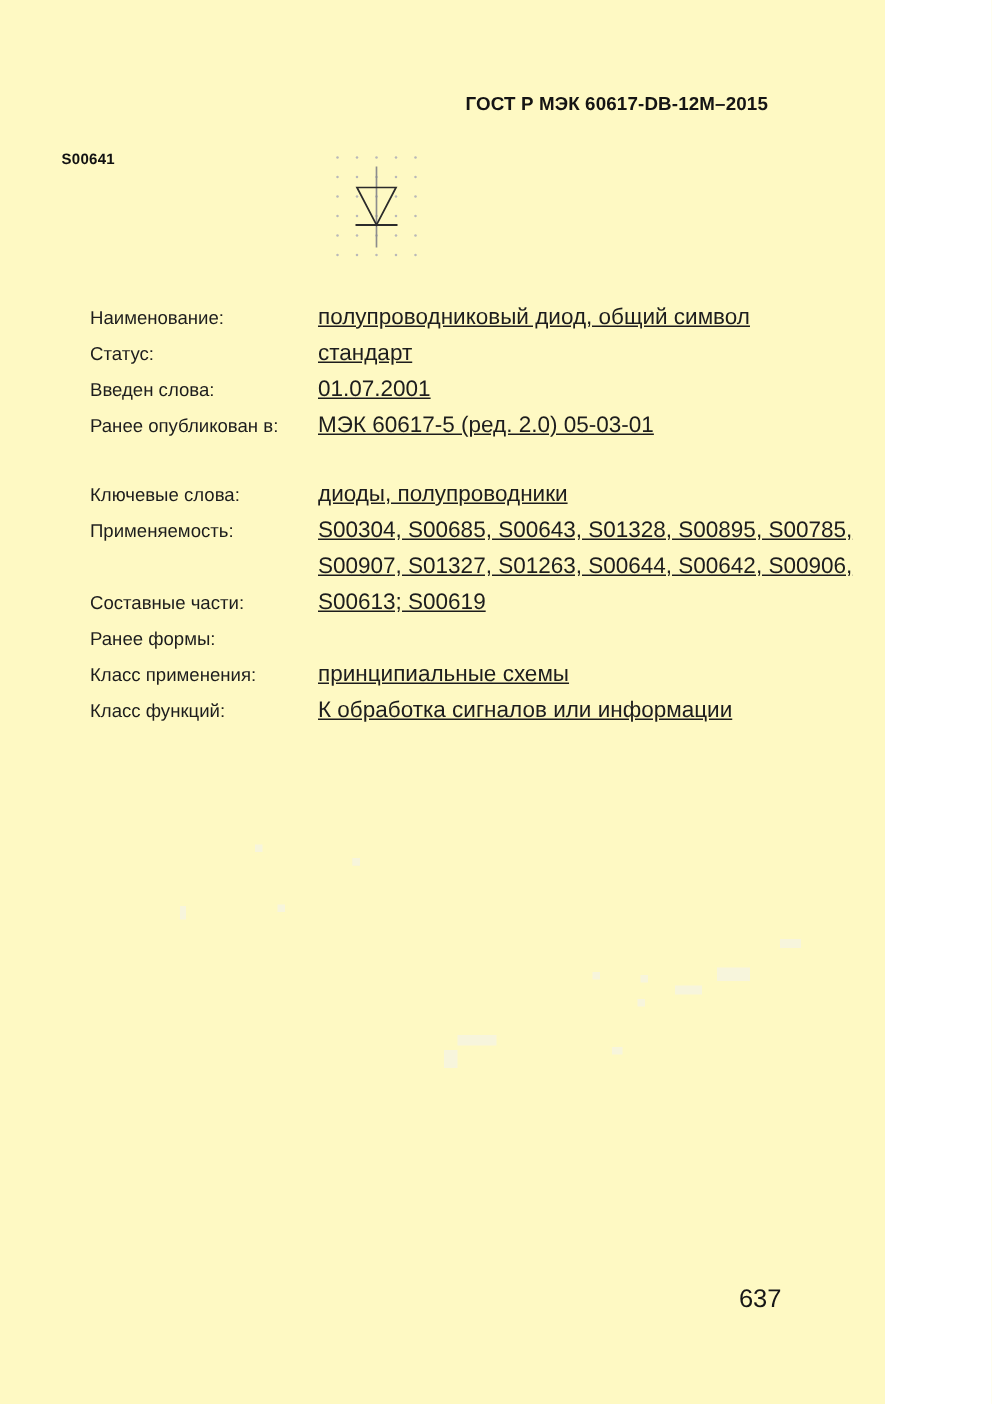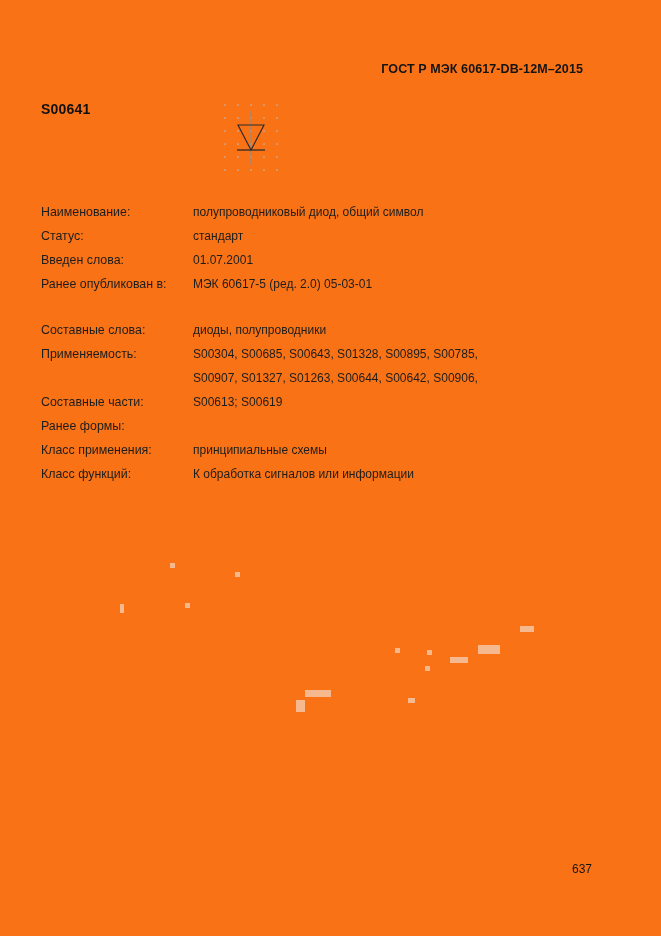--- a/index.html
+++ b/index.html
@@ -6,44 +6,44 @@
     margin: 0;
     padding: 0;
     background: #ffffff;
   }
   body {
     font-family: "Liberation Sans", sans-serif;
     color: #1a1a1a;
   }
   .page {
     position: relative;
-    width: 661px;
+    width: 590px;
     height: 936px;
-    background: #f97316;
+    background: #fef9c3;
     overflow: hidden;
   }
 
   
   .doc-header {
     position: absolute;
     top: 62px;
     right: 78px;
     font-size: 12.5px;
     font-weight: bold;
     letter-spacing: 0.1px;
     color: #141414;
     white-space: nowrap;
   }
 
   
   .symbol-id {
     position: absolute;
     top: 101px;
     left: 41px;
-    font-size: 14px;
+    font-size: 10px;
     font-weight: bold;
     color: #111111;
     letter-spacing: 0.2px;
   }
 
   
   .symbol-figure {
     position: absolute;
     top: 103px;
     left: 223px;
@@ -58,49 +58,51 @@
   .props {
     position: absolute;
     top: 200px;
     left: 41px;
     width: 560px;
   }
   .prop-row {
     display: flex;
     align-items: flex-start;
     min-height: 24px;
+    margin-left: 19px;
   }
   .prop-row.gap-before {
     margin-top: 22px;
   }
   .prop-label {
     width: 152px;
     flex: 0 0 152px;
     font-size: 12.4px;
     line-height: 24px;
     color: #1d1d1d;
     white-space: nowrap;
   }
   .prop-value {
     flex: 1 1 auto;
-    font-size: 12px;
+    font-size: 15px;
     line-height: 24px;
     color: #1d1d1d;
+    text-decoration: underline;
   }
   .prop-value .vline {
     display: block;
     white-space: nowrap;
   }
 
   
   .page-number {
     position: absolute;
     bottom: 60px;
     right: 69px;
-    font-size: 12px;
+    font-size: 17px;
     color: #161616;
   }
 
   
   .speckle {
     position: absolute;
     inset: 0;
     pointer-events: none;
     opacity: 0.55;
   }
@@ -174,21 +176,21 @@
           <span class="vline">01.07.2001</span>
         </div>
       </div>
       <div class="prop-row">
         <div class="prop-label">Ранее опубликован в:</div>
         <div class="prop-value">
           <span class="vline">МЭК 60617-5 (ред. 2.0) 05-03-01</span>
         </div>
       </div>
       <div class="prop-row gap-before">
-        <div class="prop-label">Составные слова:</div>
+        <div class="prop-label">Ключевые слова:</div>
         <div class="prop-value">
           <span class="vline">диоды, полупроводники</span>
         </div>
       </div>
       <div class="prop-row">
         <div class="prop-label">Применяемость:</div>
         <div class="prop-value">
           <span class="vline">S00304, S00685, S00643, S01328, S00895, S00785,</span>
           <span class="vline">S00907, S01327, S01263, S00644, S00642, S00906,</span>
         </div>

